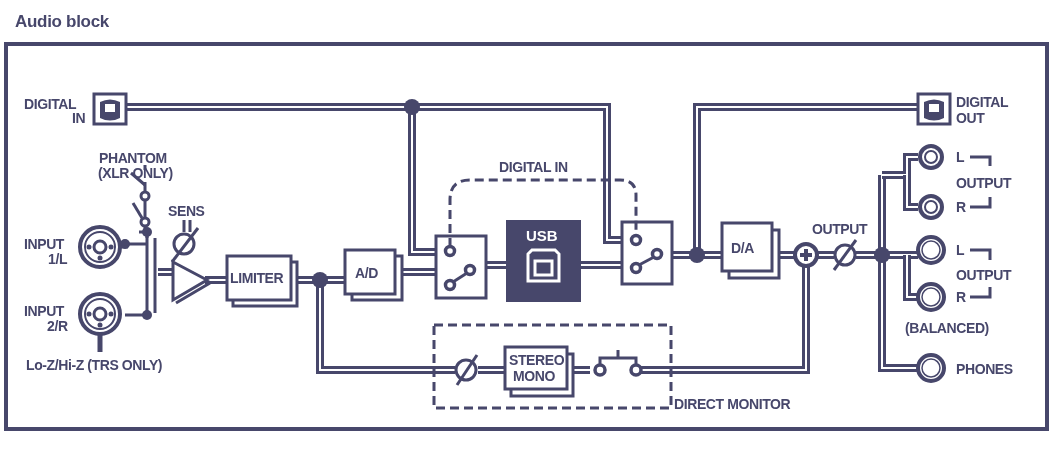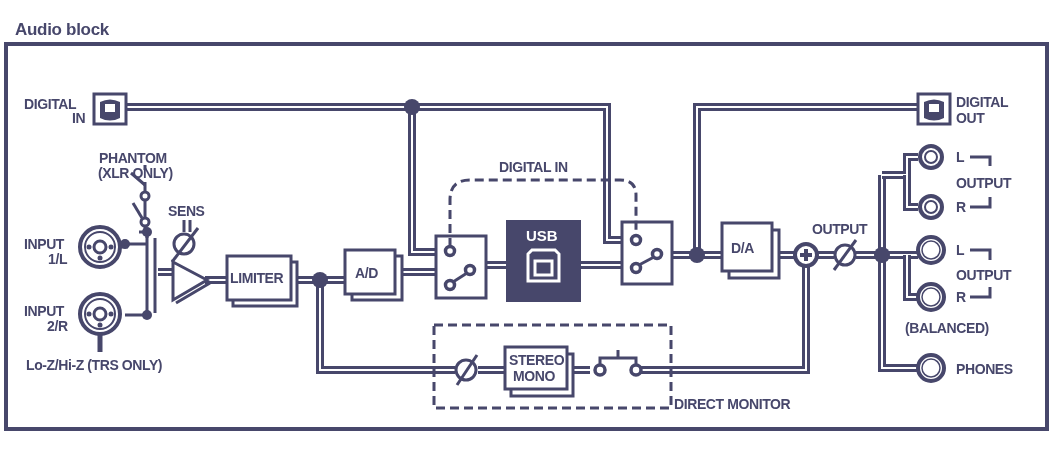--- a/index.html
+++ b/index.html
@@ -1,17 +1,17 @@
 <!DOCTYPE html>
 <html><head>
 <meta charset="utf-8">
 <style>
   html, body { margin: 0; padding: 0; background: #ffffff; }
   body { width: 1061px; height: 464px; overflow: hidden; position: relative; font-family: "Liberation Sans", sans-serif; }
-  #title { position: absolute; left: 15px; top: 20px; font-size: 17px; font-weight: bold; color: #47476b; letter-spacing: -0.3px; }
+  #title { position: absolute; left: 15px; top: 12px; font-size: 17px; font-weight: bold; color: #47476b; letter-spacing: -0.3px; }
   svg { position: absolute; left: 0; top: 0; }
   .lbl { font-family: "Liberation Sans", sans-serif; font-weight: bold; fill: #47476b; font-size: 14px; letter-spacing: -0.4px; }
   .lbl-w { font-family: "Liberation Sans", sans-serif; font-weight: bold; fill: #ffffff; font-size: 15px; }
 </style>
 </head>
 <body>
 
 <div id="title">Audio block</div>
 
 <svg width="1061" height="464" viewBox="0 0 1061 464">

